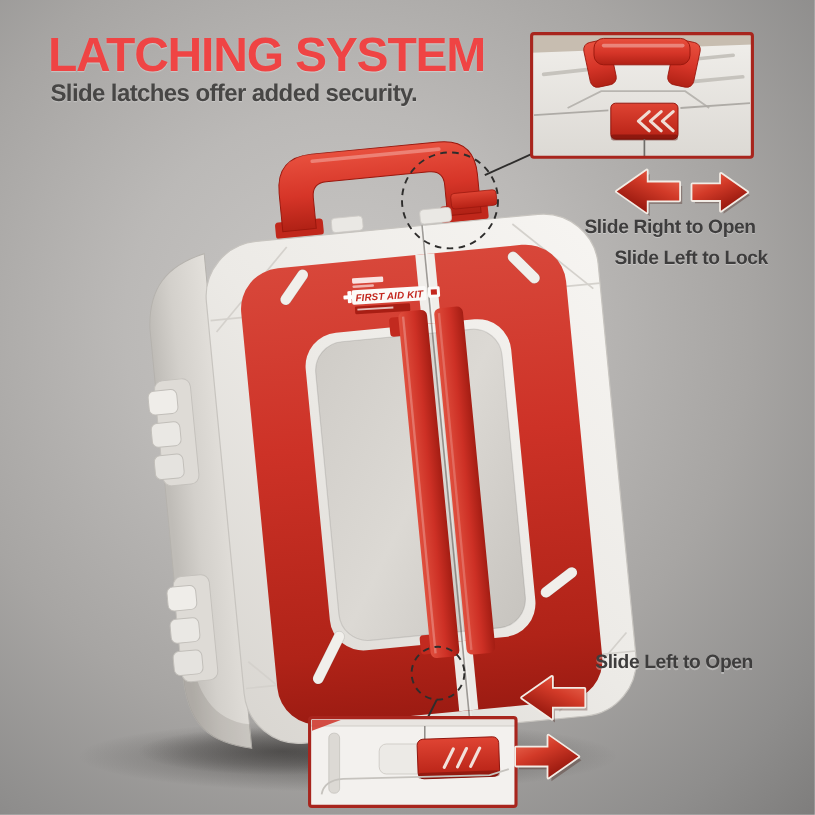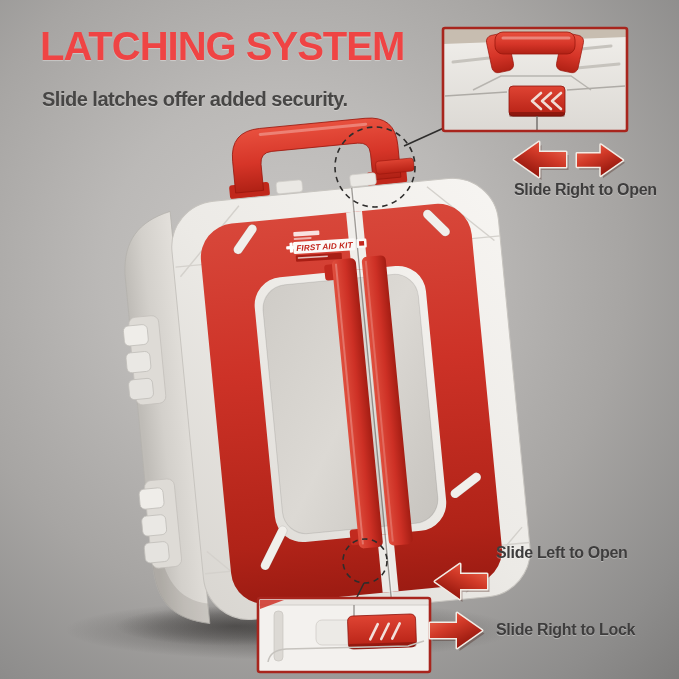--- a/index.html
+++ b/index.html
@@ -9,21 +9,21 @@
     background:radial-gradient(circle at 42% 40%, #c9c7c5 0%, #bbb9b7 32%, #a7a5a3 60%, #8e8d8c 86%, #7e7d7c 100%);
   }
   .stage{position:relative;width:679px;height:679px;}
   .stage > svg{position:absolute;left:0;top:0;}
   .headline{
     position:absolute;left:40px;top:24px;
     font-size:40px;font-weight:bold;color:#ef4444;letter-spacing:-1px;
     text-shadow:0 1px 1px rgba(255,255,255,.35);white-space:nowrap;
   }
   .subheadline{
-    position:absolute;left:42px;top:88px;
+    position:absolute;left:42px;top:67px;
     font-size:20px;font-weight:bold;color:#474645;letter-spacing:-0.5px;
     text-shadow:0 1px 1px rgba(255,255,255,.3);white-space:nowrap;
   }
   .callout{
     position:absolute;font-size:16px;font-weight:bold;color:#3e3d3d;
     letter-spacing:-0.3px;text-shadow:0 1px 0 rgba(255,255,255,.3);white-space:nowrap;
   }
 </style>
 </head>
 <body>
@@ -248,17 +248,17 @@
   </g>
   <g transform="translate(430,611)">
     <path d="M0,12 L27,12 L27,2 L52,19.5 L27,37 L27,27 L0,27 Z" fill="rgba(60,15,8,0.3)" transform="translate(2.5,3)"></path>
     <path d="M0,12 L27,12 L27,2 L52,19.5 L27,37 L27,27 L0,27 Z" fill="url(#arrGrad)" stroke="#f2ece5" stroke-width="3" stroke-linejoin="round" paint-order="stroke"></path>
   </g>
 </svg>
 
 <div class="headline">LATCHING SYSTEM</div>
 <div class="subheadline">Slide latches offer added security.</div>
 
-<div class="callout" style="left:514px;top:181px;">Slide Right to Open</div>
+<div class="callout" style="left:487px;top:181px;">Slide Right to Open</div>
+<div class="callout" style="left:512px;top:207px;">Slide Left to Lock</div>
 <div class="callout" style="left:496px;top:544px;">Slide Left to Open</div>
-<div class="callout" style="left:496px;top:621px;">Slide Right to Lock</div>
 
 </div>
 
 </body></html>

